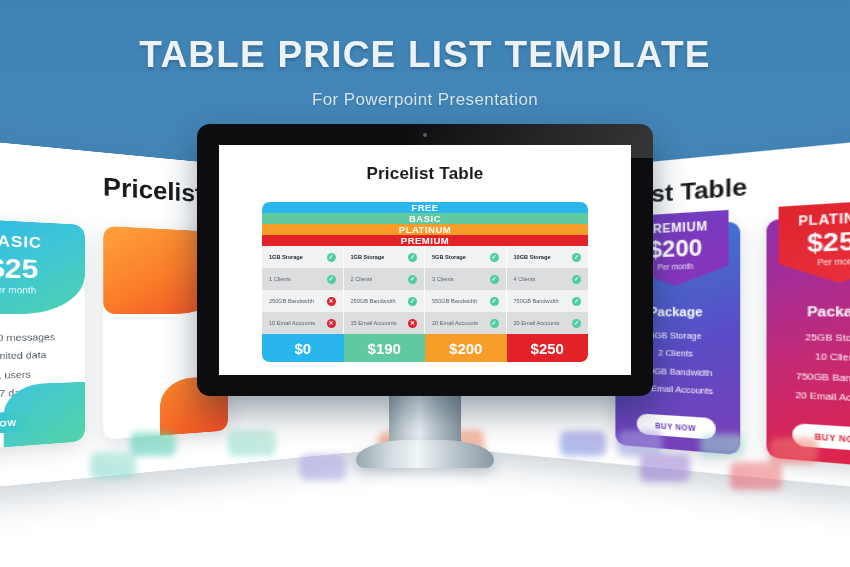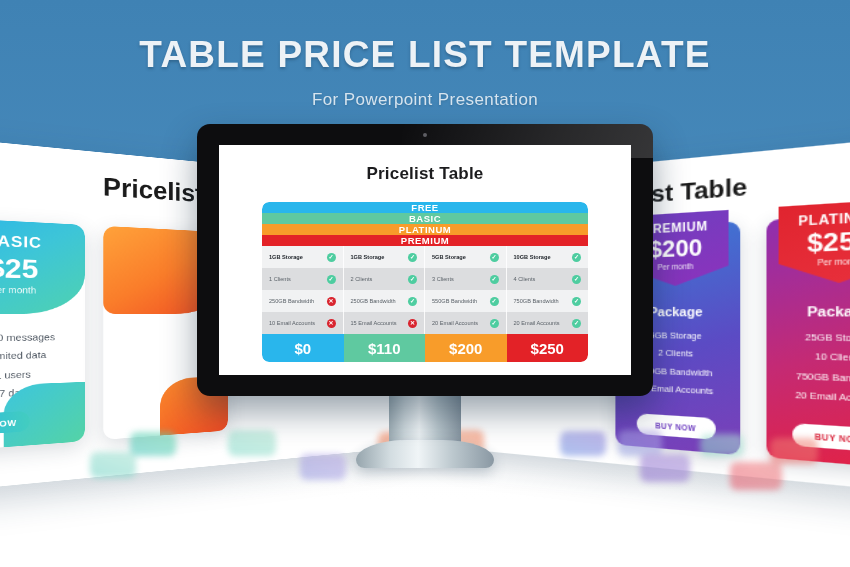--- a/index.html
+++ b/index.html
@@ -503,21 +503,21 @@
                 <span class="mark yes">✓</span>
               </div>
               <div class="pcell">
                 <span class="cell-text">20 Email Accounts</span>
                 <span class="mark yes">✓</span>
               </div>
             </div>
           </div>
         <div class="prow pfoot">
             <div class="pcell" style="background: rgb(41, 182, 236);">$0</div>
-            <div class="pcell" style="background: rgb(95, 201, 160);">$110</div>
+            <div class="pcell" style="background: rgb(95, 201, 160);">$190</div>
             <div class="pcell" style="background: rgb(248, 156, 42);">$200</div>
             <div class="pcell" style="background: rgb(227, 34, 39);">$250</div>
           </div>
       </div>
 
     </div>
   </div>
 
 </div>
 

